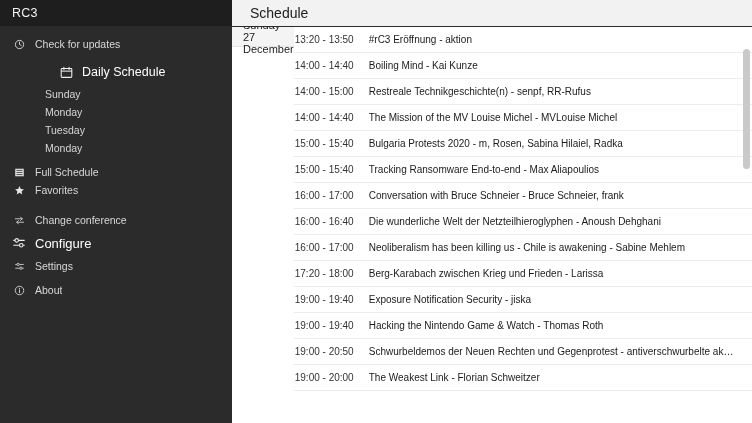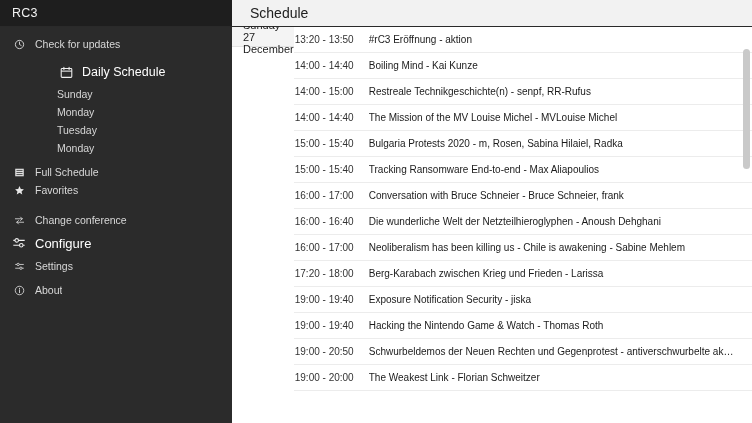--- a/index.html
+++ b/index.html
@@ -106,21 +106,21 @@
     justify-content: center;
     margin-right: 7px;
     color: #e8e8e8;
   }
   .side-row .ico svg { display: block; }
   .side-row .lbl { overflow: hidden; text-overflow: ellipsis; }
   .side-sub {
     height: 18px;
     display: flex;
     align-items: center;
-    padding-left: 57px;
+    padding-left: 45px;
     font-size: 10.5px;
     color: #d6d6d6;
     box-sizing: border-box;
   }
   .side-gap { height: 6px; }
   .side-gap.big { height: 12px; }
 
   
   .content {
     flex: 1 1 auto;

